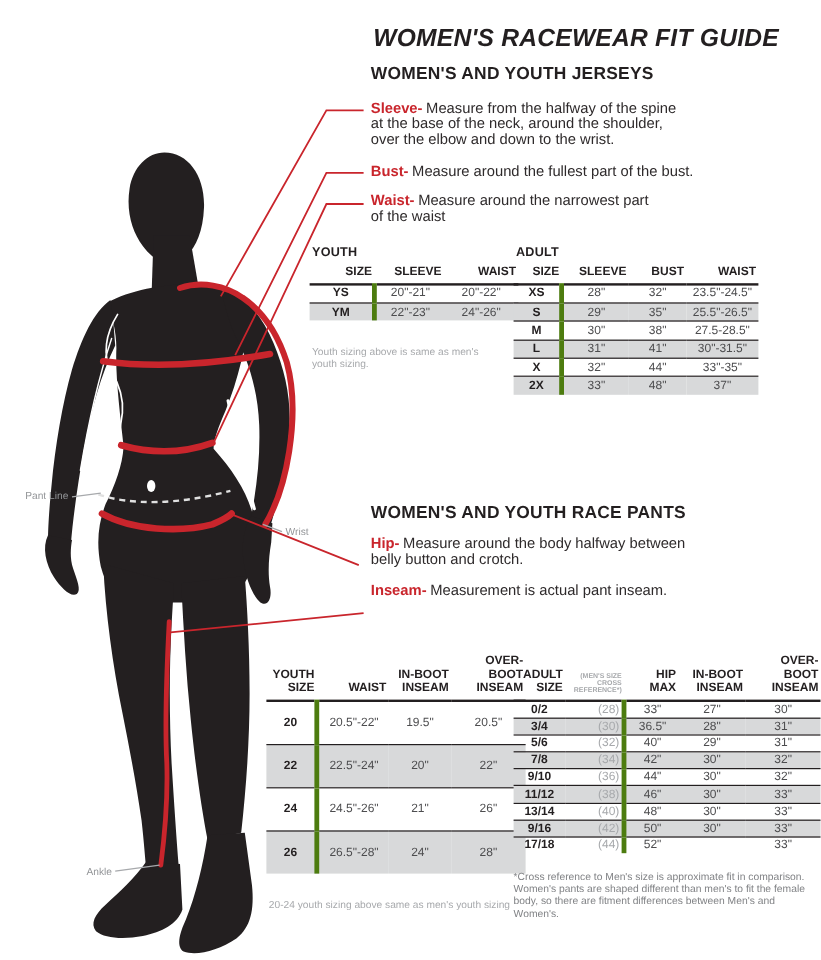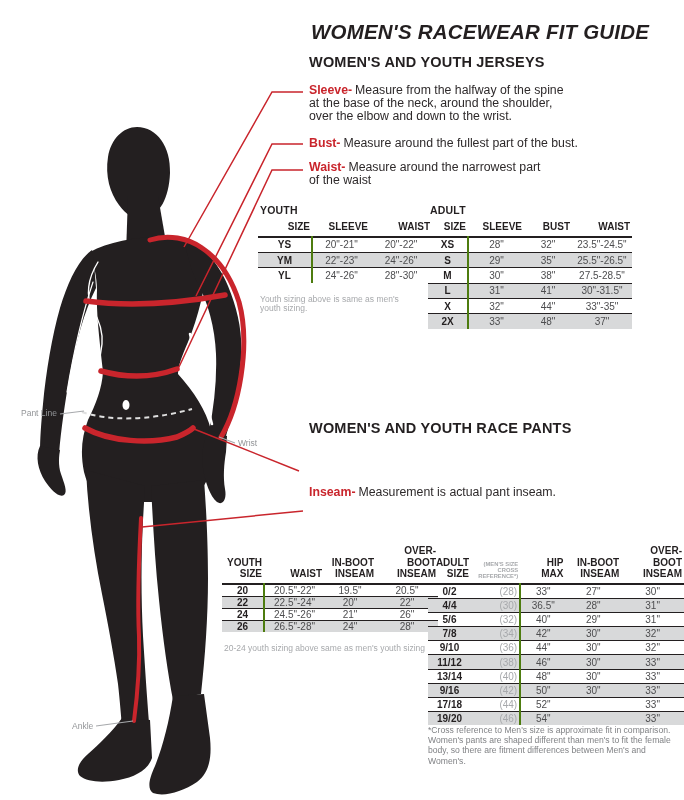--- a/index.html
+++ b/index.html
@@ -14,27 +14,27 @@
   .ln:empty{display:none;}
   .tlabel{font-size:10.5px;font-weight:bold;margin:0 0 3px 2px;letter-spacing:.2px;}
   table{border-collapse:collapse;table-layout:fixed;}
   th{font-size:10px;font-weight:bold;text-align:right;color:#231f20;line-height:11.5px;
      vertical-align:bottom;padding:2px 2px 3px 2px;}
   thead tr{border-bottom:2px solid #231f20;}
   td{font-size:10px;text-align:center;color:#4d4d4f;}
   tbody tr+tr{border-top:1px solid #231f20;}
   tr.alt{background:#d8d9da;}
   td.b{font-weight:bold;color:#231f20;}
-  td.divr{border-right:2px solid #4d7c0f;}
+  td.divr{border-right:4px solid #4d7c0f;}
   td.muted{color:#a7a9ac;text-align:right;}
   .t-jersey td{padding:1.7px 2px;}
-  .t-pyouth td{padding:0 2px;}
+  .t-pyouth td{padding:12px 2px;}
   .t-padult td{padding:1.1px 2px;}
   .cross{font-size:5.8px;color:#a7a9ac;line-height:6.3px;font-weight:bold;}
-  .tnote{font-size:8.5px;color:#a7a9ac;line-height:9.8px;margin-top:12px;margin-left:2px;}
+  .tnote{font-size:8.5px;color:#a7a9ac;line-height:9.8px;margin-top:22px;margin-left:2px;}
   .footnote{font-size:8.6px;color:#808285;line-height:10.2px;}
   .figlabel{font-size:8.5px;color:#939598;white-space:nowrap;}
 </style>
 </head>
 <body>
 
 <div class="canvas">
 
   <svg class="abs" style="left:0;top:0" width="684" height="800" viewBox="0 0 684 800">
     <g fill="#231f20" stroke="none">
@@ -108,25 +108,20 @@
           <tr>
             <td class="b divr">YS</td>
             <td>20"-21"</td>
             <td>20"-22"</td>
           </tr>
           <tr class="alt">
             <td class="b divr">YM</td>
             <td>22"-23"</td>
             <td>24"-26"</td>
           </tr>
-          <tr>
-            <td class="b divr">YL</td>
-            <td>24"-26"</td>
-            <td>28"-30"</td>
-          </tr>
         </tbody>
     </table>
     <div class="tnote">
       <div>Youth sizing above is same as men's</div>
       <div>youth sizing.</div>
     </div>
   </div>
 
   <div class="abs" style="left:428px;top:204px">
     <div class="tlabel">ADULT</div>
@@ -174,20 +169,24 @@
             <td class="b divr">2X</td>
             <td>33"</td>
             <td>48"</td>
             <td>37"</td>
           </tr>
         </tbody>
     </table>
   </div>
 
   <div class="abs h2" style="left:309px;top:420px">WOMEN'S AND YOUTH RACE PANTS</div>
+  <div class="abs desc" style="left:309px;top:447px">
+    <div class="ln"><span class="term">Hip-</span><span>Measure around the body halfway between</span></div>
+    <div class="ln">belly button and crotch.</div>
+  </div>
   <div class="abs desc" style="left:309px;top:486px">
     <div class="ln"><span class="term">Inseam-</span><span>Measurement is actual pant inseam.</span></div>
   </div>
 
   <div class="abs" style="left:222px;top:543px">
     <table class="t-pyouth">
       <thead>
           <tr>
         <th style="width:38px">
           <div>YOUTH</div>
@@ -259,21 +258,21 @@
         </thead>
       <tbody>
           <tr>
             <td class="b">0/2</td>
             <td class="divr muted">(28)</td>
             <td>33"</td>
             <td>27"</td>
             <td>30"</td>
           </tr>
           <tr class="alt">
-            <td class="b">4/4</td>
+            <td class="b">3/4</td>
             <td class="divr muted">(30)</td>
             <td>36.5"</td>
             <td>28"</td>
             <td>31"</td>
           </tr>
           <tr>
             <td class="b">5/6</td>
             <td class="divr muted">(32)</td>
             <td>40"</td>
             <td>29"</td>
@@ -314,27 +313,20 @@
             <td>30"</td>
             <td>33"</td>
           </tr>
           <tr>
             <td class="b">17/18</td>
             <td class="divr muted">(44)</td>
             <td>52"</td>
             <td></td>
             <td>33"</td>
           </tr>
-          <tr class="alt">
-            <td class="b">19/20</td>
-            <td class="divr muted">(46)</td>
-            <td>54"</td>
-            <td></td>
-            <td>33"</td>
-          </tr>
         </tbody>
     </table>
   </div>
 
   <div class="abs footnote" style="left:428px;top:725px;width:260px">
     <div>*Cross reference to Men's size is approximate fit in comparison.</div>
     <div>Women's pants are shaped different than men's to fit the female</div>
     <div>body, so there are fitment differences between Men's and</div>
     <div>Women's.</div>
   </div>

